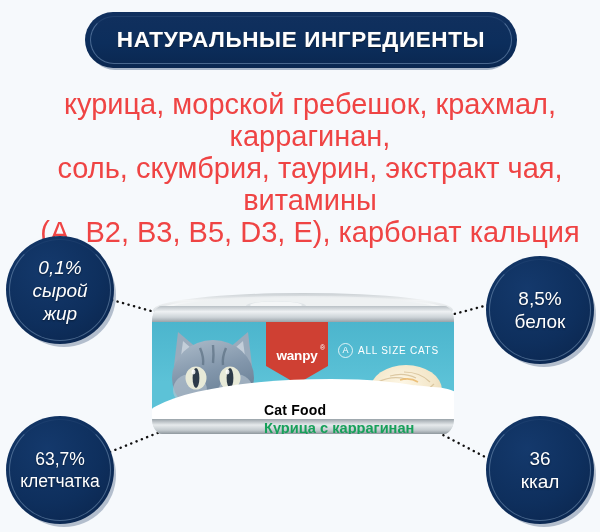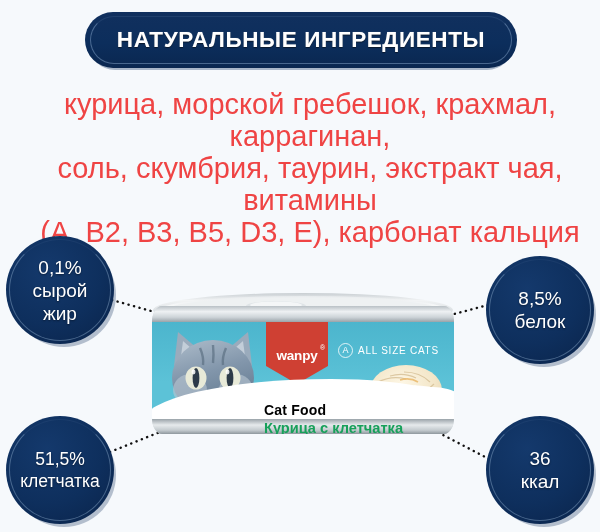--- a/index.html
+++ b/index.html
@@ -109,21 +109,21 @@
     color:#ffffff;
     font-size:19px;
     line-height:23px;
     text-align:center;
     text-shadow:0 1px 2px rgba(0,0,0,.45);
     white-space:pre-line;
     padding:0 3px;
   }
   .fact.small .fact-text { font-size:17.5px; line-height:22px; }
 
-  #fact-fat     { left:6px;   top:236px; }
+  #fact-fat     { left:6px;   top:236px;font-style:italic; }
   #fact-protein { left:486px; top:256px; }
   #fact-fiber   { left:6px;   top:416px; }
   #fact-kcal    { left:486px; top:416px; }
 
   
   #connectors {
     position:absolute; left:0; top:0;
     width:600px; height:532px;
     pointer-events:none;
   }
@@ -292,21 +292,21 @@
     <div class="disc"></div>
     <div class="disc-ring"></div>
     <div class="fact-text">8,5%
 белок</div>
   </div>
 
   <div class="fact small" id="fact-fiber">
     <div class="disc-shadow"></div>
     <div class="disc"></div>
     <div class="disc-ring"></div>
-    <div class="fact-text">51,5%
+    <div class="fact-text">63,7%
 клетчатка</div>
   </div>
 
   <div class="fact" id="fact-kcal">
     <div class="disc-shadow"></div>
     <div class="disc"></div>
     <div class="disc-ring"></div>
     <div class="fact-text">36
 ккал</div>
   </div>
@@ -427,20 +427,20 @@
           <path d="M8 42 q38 15 76 0 q-3 21 -38 21 q-35 0 -38 -21 Z" fill="#f2f5f7"></path>
           <ellipse cx="46" cy="38" rx="40" ry="9" fill="#ffffff" opacity=".95"></ellipse>
         </svg>
 
         <div id="label-white-wave"></div>
         <div id="label-white-wave2"></div>
       </div>
 
       <div id="can-text">
         <div id="cat-food-en">Cat Food</div>
-        <div id="cat-food-ru">Курица с клетчатка</div>
+        <div id="cat-food-ru">Курица с каррагинан</div>
       </div>
 
       <div id="can-rim-bottom"></div>
     </div>
   </div>
 
 </div>
 
 </body></html>

